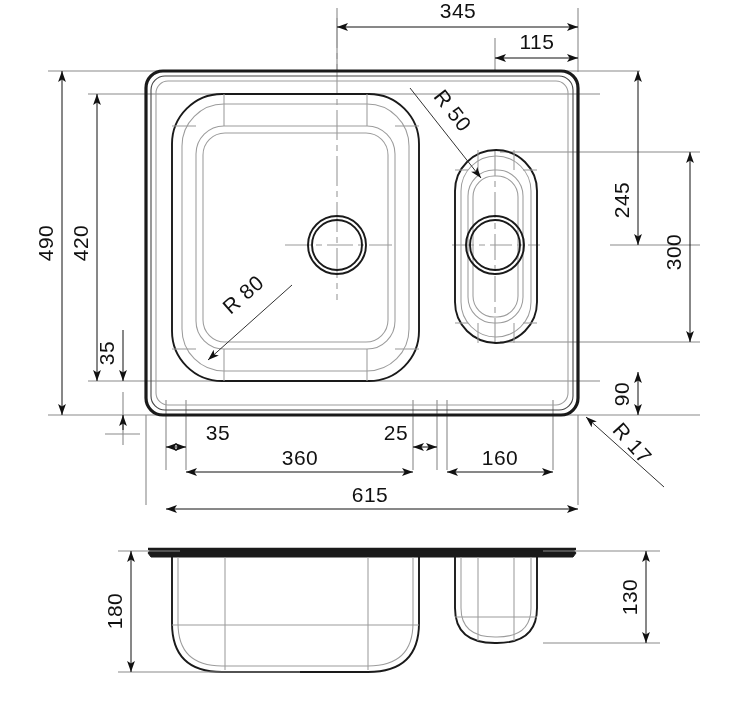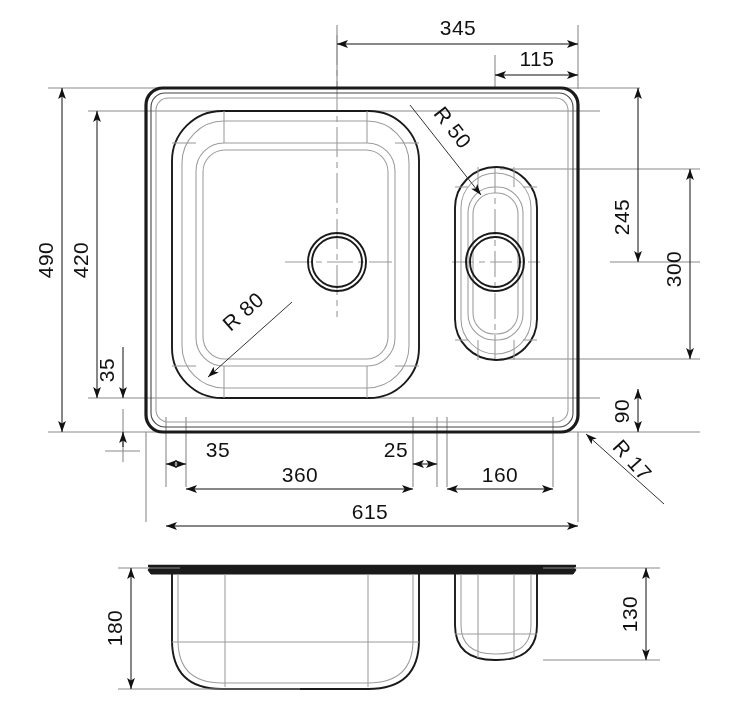--- a/index.html
+++ b/index.html
@@ -3,21 +3,21 @@
 <meta charset="utf-8">
 <title>Sink Technical Drawing</title>
 <style>
   html,body{margin:0;padding:0;background:#ffffff;}
   body{
     width:731px;height:710px;
     font-family:"Liberation Sans", sans-serif;
     overflow:hidden;
     position:relative;
   }
-  #drawing{position:absolute;left:0;top:17px;width:731px;height:598px;}
+  #drawing{position:absolute;left:0;top:0;width:731px;height:598px;}
   svg{display:block;}
   .dim-text{
     font-family:"Liberation Sans", sans-serif;
     font-size:21px;
     fill:#111111;
     letter-spacing:0.5px;
   }
   .dim-line{stroke:#111111;stroke-width:1;fill:none;}
   .ext-line{stroke:#8a8a8a;stroke-width:1.1;fill:none;}
   .center-line{stroke:#9a9a9a;stroke-width:1.1;fill:none;}

